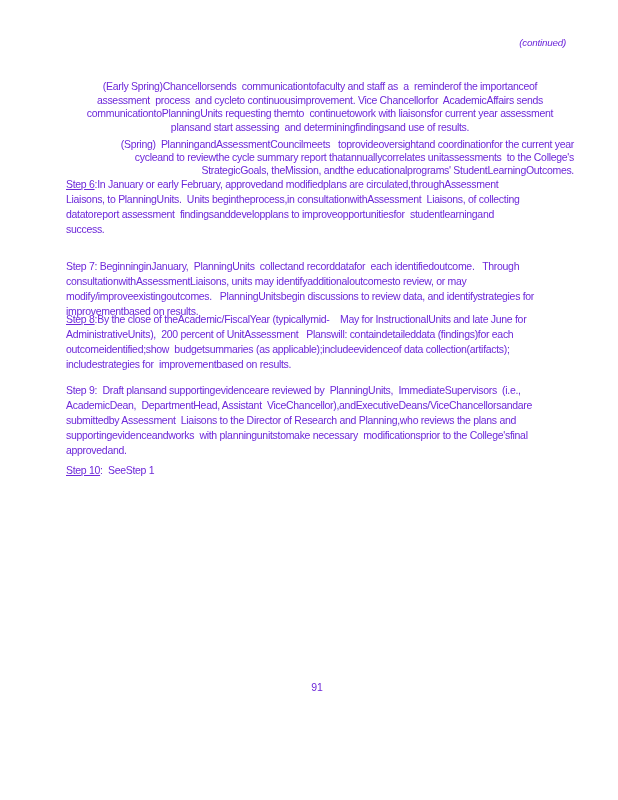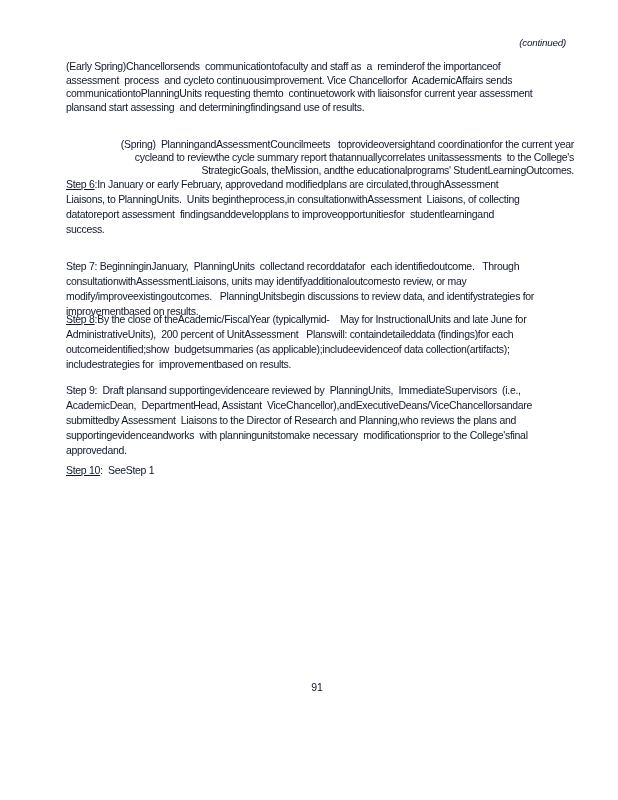--- a/index.html
+++ b/index.html
@@ -2,21 +2,21 @@
 <html><head>
 <meta charset="utf-8">
 <style>
   html, body { margin: 0; padding: 0; background: #ffffff; }
   .page {
     position: relative;
     width: 618px;
     height: 800px;
     background: #ffffff;
     font-family: "Liberation Sans", sans-serif;
-    color: #0f172a;
+    color: #6d28d9;
     overflow: hidden;
   }
   .continued {
     position: absolute;
     top: 37px;
     right: 52px;
     font-style: italic;
     font-size: 9.8px;
     letter-spacing: -0.2px;
   }
@@ -44,21 +44,21 @@
     letter-spacing: 0;
   }
 </style>
 </head>
 <body>
 
 <div class="page">
 
   <div class="continued">(continued)</div>
 
-  <div class="para" style="top: 60px;">
+  <div class="para" style="top: 80px; text-align: center;">
     <div class="ln lh135">(Early Spring)Chancellorsends  communicationtofaculty and staff as  a  reminderof the importanceof</div>
     <div class="ln lh135">assessment  process  and cycleto continuousimprovement. Vice Chancellorfor  AcademicAffairs sends</div>
     <div class="ln lh135">communicationtoPlanningUnits requesting themto  continuetowork with liaisonsfor current year assessment</div>
     <div class="ln lh135">plansand start assessing  and determiningfindingsand use of results.</div>
   </div>
 
   <div class="para" style="top: 138px;">
     <div class="ln lh13">(Spring)  PlanningandAssessmentCouncilmeets   toprovideoversightand coordinationfor the current year</div>
     <div class="ln lh13">cycleand to reviewthe cycle summary report thatannuallycorrelates unitassessments  to the College's</div>
     <div class="ln lh13">StrategicGoals, theMission, andthe educationalprograms' StudentLearningOutcomes.</div>

